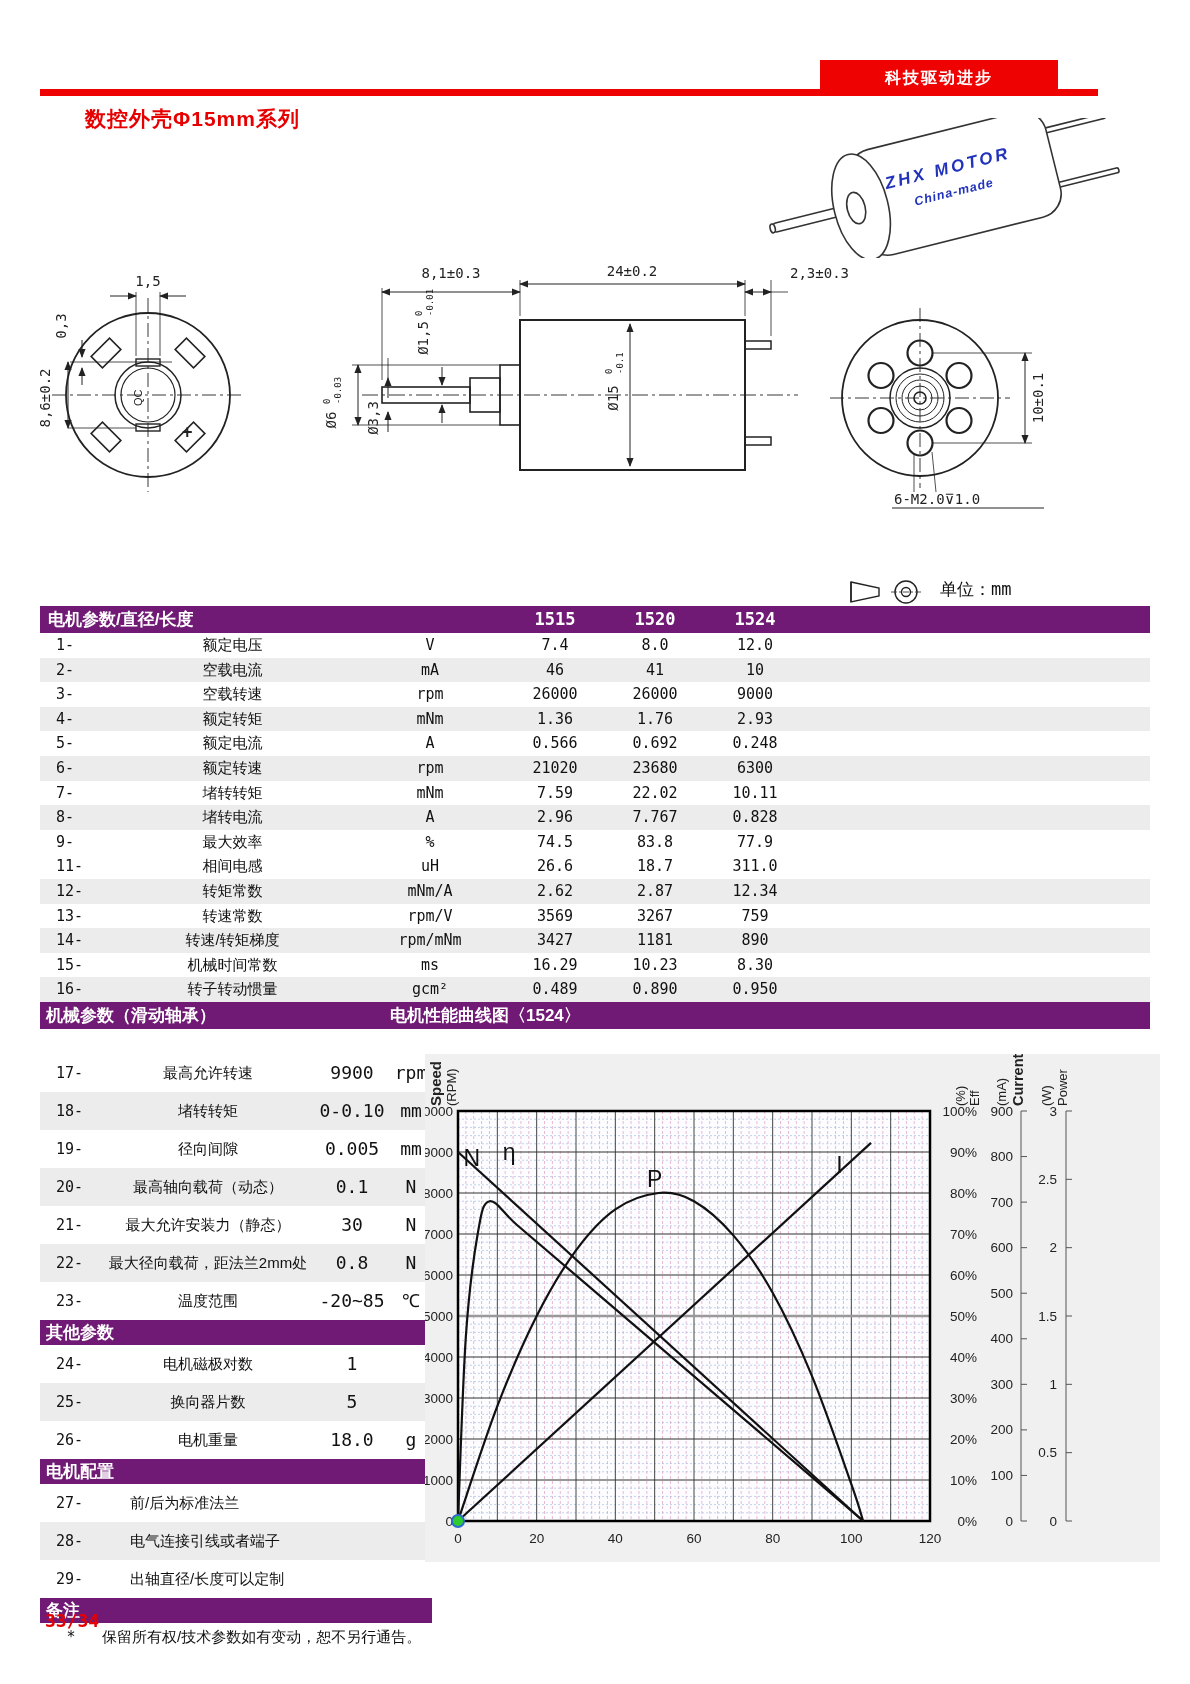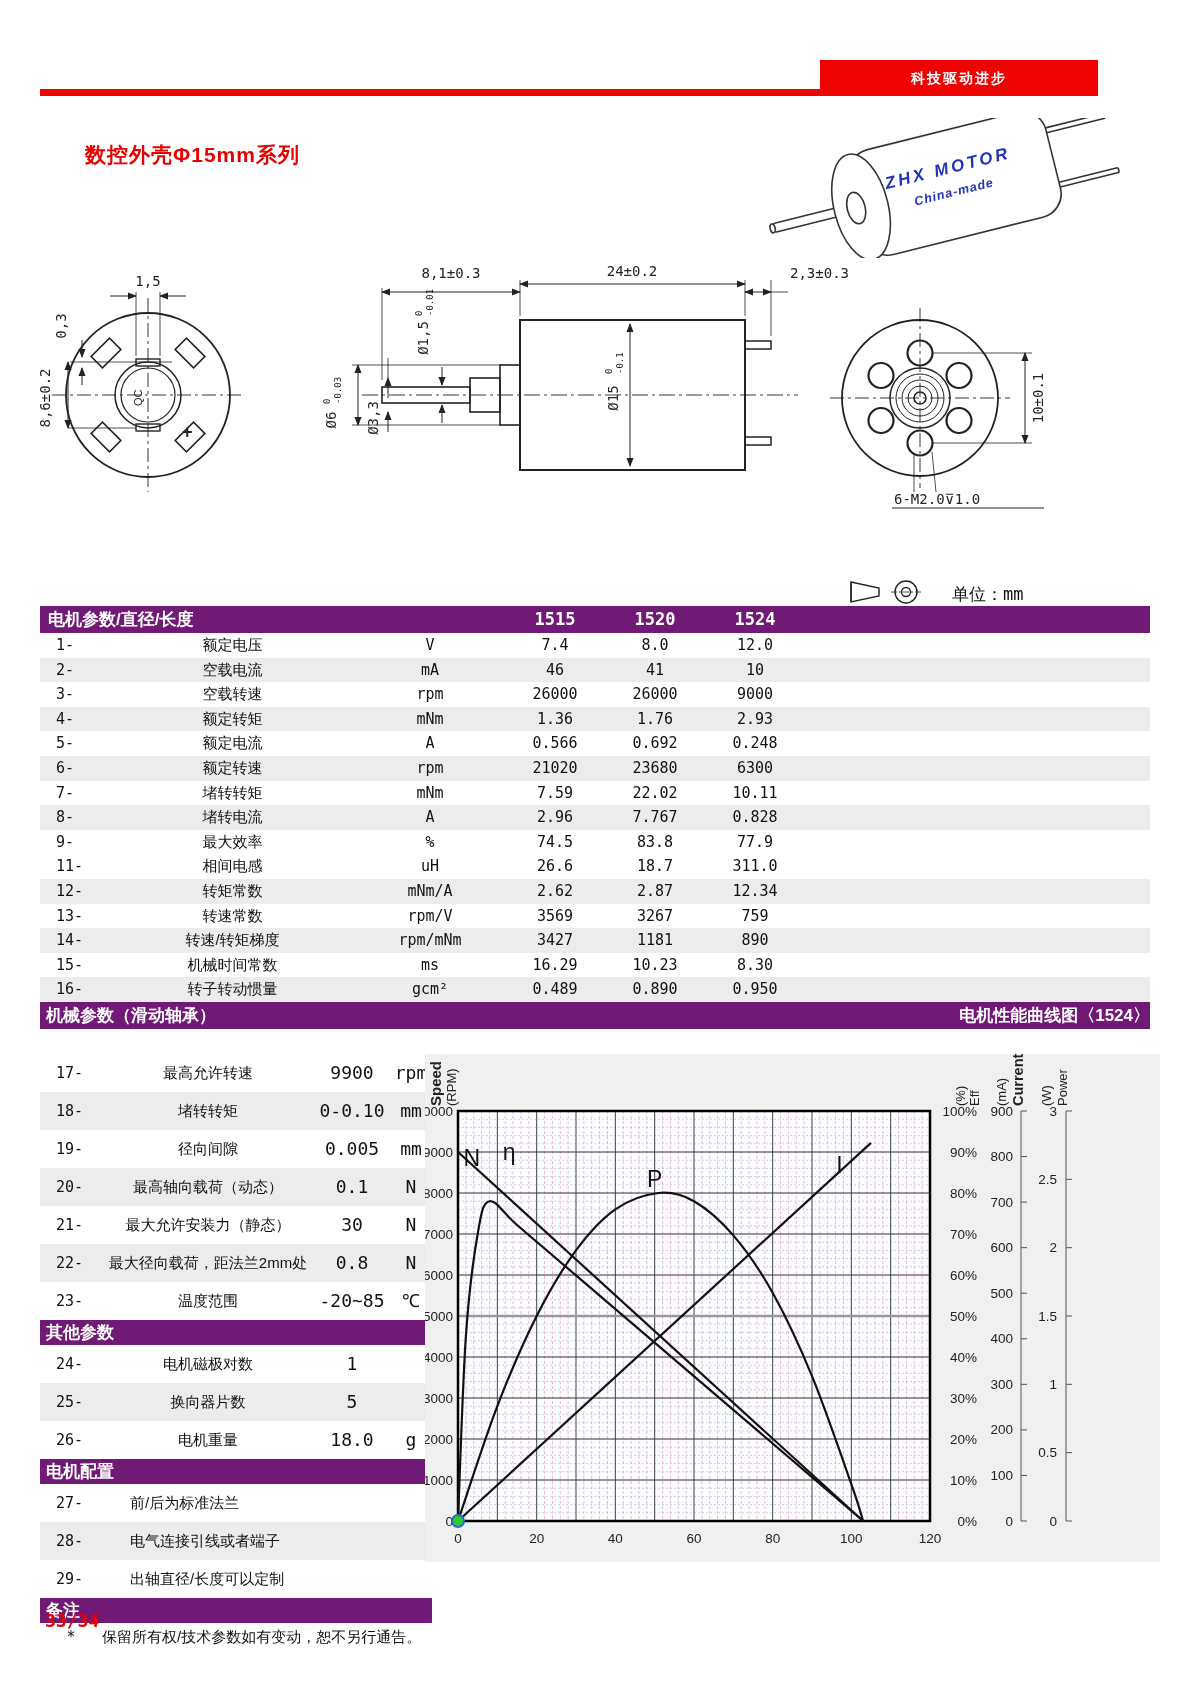--- a/index.html
+++ b/index.html
@@ -5,51 +5,51 @@
   html,body{margin:0;padding:0;background:#fff;}
   #page{position:relative;width:1190px;height:1684px;background:#fff;overflow:hidden;
         font-family:"Liberation Sans",sans-serif;color:#111;}
   .abs{position:absolute;}
   .red-bg{background:#ee0202;}
   .red-tx{color:#e60000;}
   .mono{font-family:"DejaVu Sans Mono",monospace;}
   
   #hdr-title{left:85px;top:54px;font-size:25px;font-weight:bold;letter-spacing:1px;}
   #hdr-line{left:40px;top:89px;width:1058px;height:7px;}
-  #hdr-badge{left:820px;top:60px;width:278px;height:36px;color:#fff;font-weight:bold;
-             font-size:14px;text-align:center;line-height:36px;letter-spacing:2px;}
-  #subtitle{left:85px;top:105px;font-size:21px;font-weight:bold;letter-spacing:1px;margin-top:36px;}
+  #hdr-badge{left:820px;top:60px;width:238px;height:36px;color:#fff;font-weight:bold;
+             font-size:16px;text-align:center;line-height:36px;letter-spacing:2px;}
+  #subtitle{left:85px;top:105px;font-size:21px;font-weight:bold;letter-spacing:1px;}
   
   #tablewrap{left:40px;top:606px;width:1110px;}
   .bar{height:27px;background:#701a75;color:#fff;font-weight:bold;font-size:17px;line-height:27px;}
   .g7{display:grid;grid-template-columns:65px 255px 140px 110px 90px 110px 1fr;align-items:center;}
   .bar .bt{padding-left:8px;}
   .bar .bc{text-align:center;font-family:"DejaVu Sans Mono",monospace;}
   .trow{height:24.6px;line-height:24.6px;font-size:15px;}
   .trow.alt{background:#ececec;}
   .c-no{padding-left:16px;font-family:"DejaVu Sans Mono",monospace;}
   .c-name{text-align:center;}
   .c-unit,.c-val{text-align:center;font-family:"DejaVu Sans Mono",monospace;}
   #secbar{position:relative;}
-  #chart-title{position:absolute;left:350px;top:0;width:760px;text-align:right;}
+  #chart-title{position:absolute;left:350px;top:0;width:760px;text-align:left;}
   
   #leftcol{left:40px;top:1054px;width:392px;}
   .g4{display:grid;grid-template-columns:62px 212px 76px 42px;align-items:center;}
   .lbar{height:25px;background:#701a75;color:#fff;font-weight:bold;font-size:17px;line-height:25px;padding-left:6px;box-sizing:border-box;}
   .lrow{height:38px;line-height:24.6px;font-size:15px;}
   .lrow.alt{background:#ececec;}
   .l-name{text-align:center;}
   .l-val,.l-unit{text-align:center;font-family:"DejaVu Sans Mono",monospace;font-size:18px;}
   .l-span{grid-column:2/5;text-align:left;padding-left:28px;}
   .noterow{height:28px;line-height:28px;font-size:15px;display:grid;grid-template-columns:62px 1fr;}
   .n-mark{text-align:center;font-family:"DejaVu Sans Mono",monospace;}
   
   #chart-svg{left:425px;top:1054px;}
   
-  #unitsrow{left:848px;top:578px;display:flex;align-items:flex-end;gap:20px;}
+  #unitsrow{left:848px;top:578px;display:flex;align-items:flex-start;gap:8px;}
   #unitsrow span{font-size:17px;font-family:"DejaVu Sans Mono",monospace;}
   #footer{left:45px;top:1610px;font-size:18px;font-weight:bold;}
   svg text{font-family:"Liberation Sans",sans-serif;}
   .dimtxt{font-family:"DejaVu Sans Mono",monospace;font-size:14px;fill:#222;}
   .dimsm{font-family:"DejaVu Sans Mono",monospace;font-size:9px;fill:#222;}
 </style>
 </head>
 <body>
 
 <div id="page">

